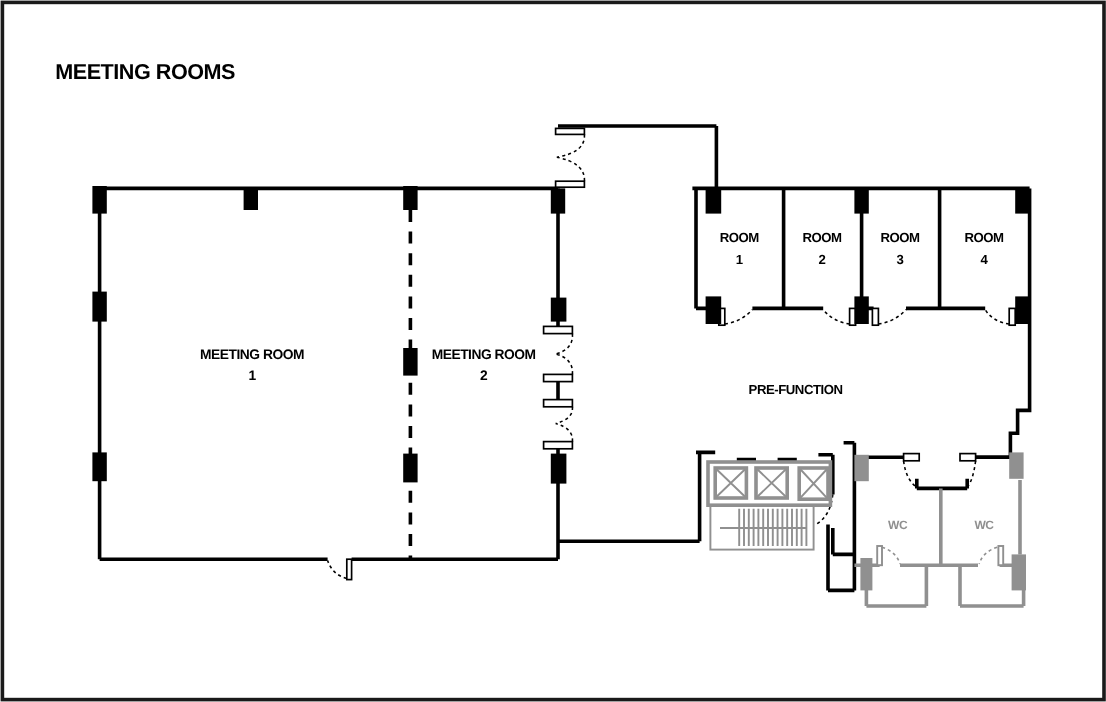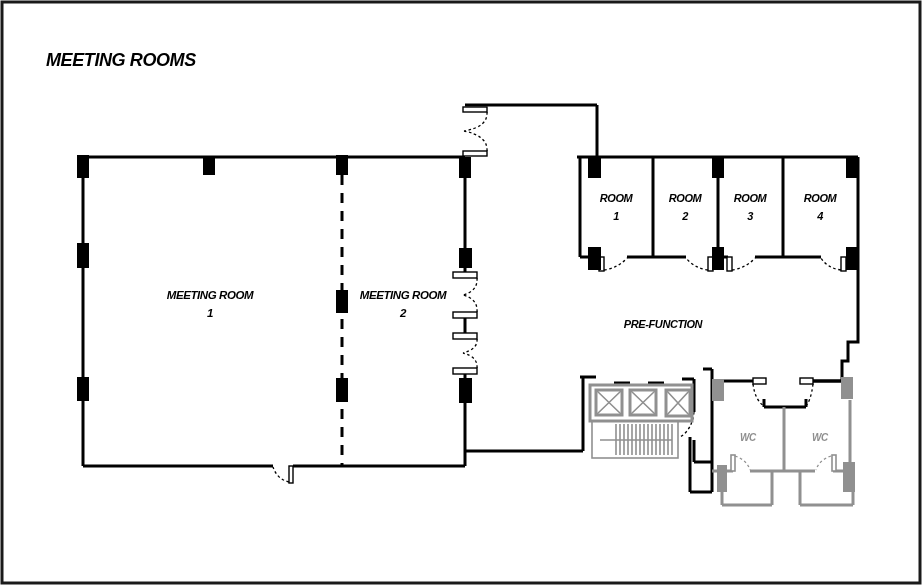--- a/index.html
+++ b/index.html
@@ -1,18 +1,18 @@
 <!DOCTYPE html>
 <html><head>
 <meta charset="utf-8">
 <style>
   html,body{margin:0;padding:0;background:#ffffff;}
   .plan-wrap{
     width:922px;height:585px;position:relative;background:#ffffff;
-    font-family:"Liberation Sans",sans-serif;overflow:hidden;font-style:italic;
+    font-family:"Liberation Sans",sans-serif;overflow:hidden;
   }
   svg text{
     font-family:"Liberation Sans",sans-serif;
     font-weight:bold;
     letter-spacing:-0.4px;
   }
   .lbl-main{font-size:18px;fill:#000;}
   .lbl-room{font-size:11.5px;fill:#000;}
   .lbl-small{font-size:11px;fill:#000;}
   .lbl-wc{font-size:10px;fill:#8f8f8f;}

